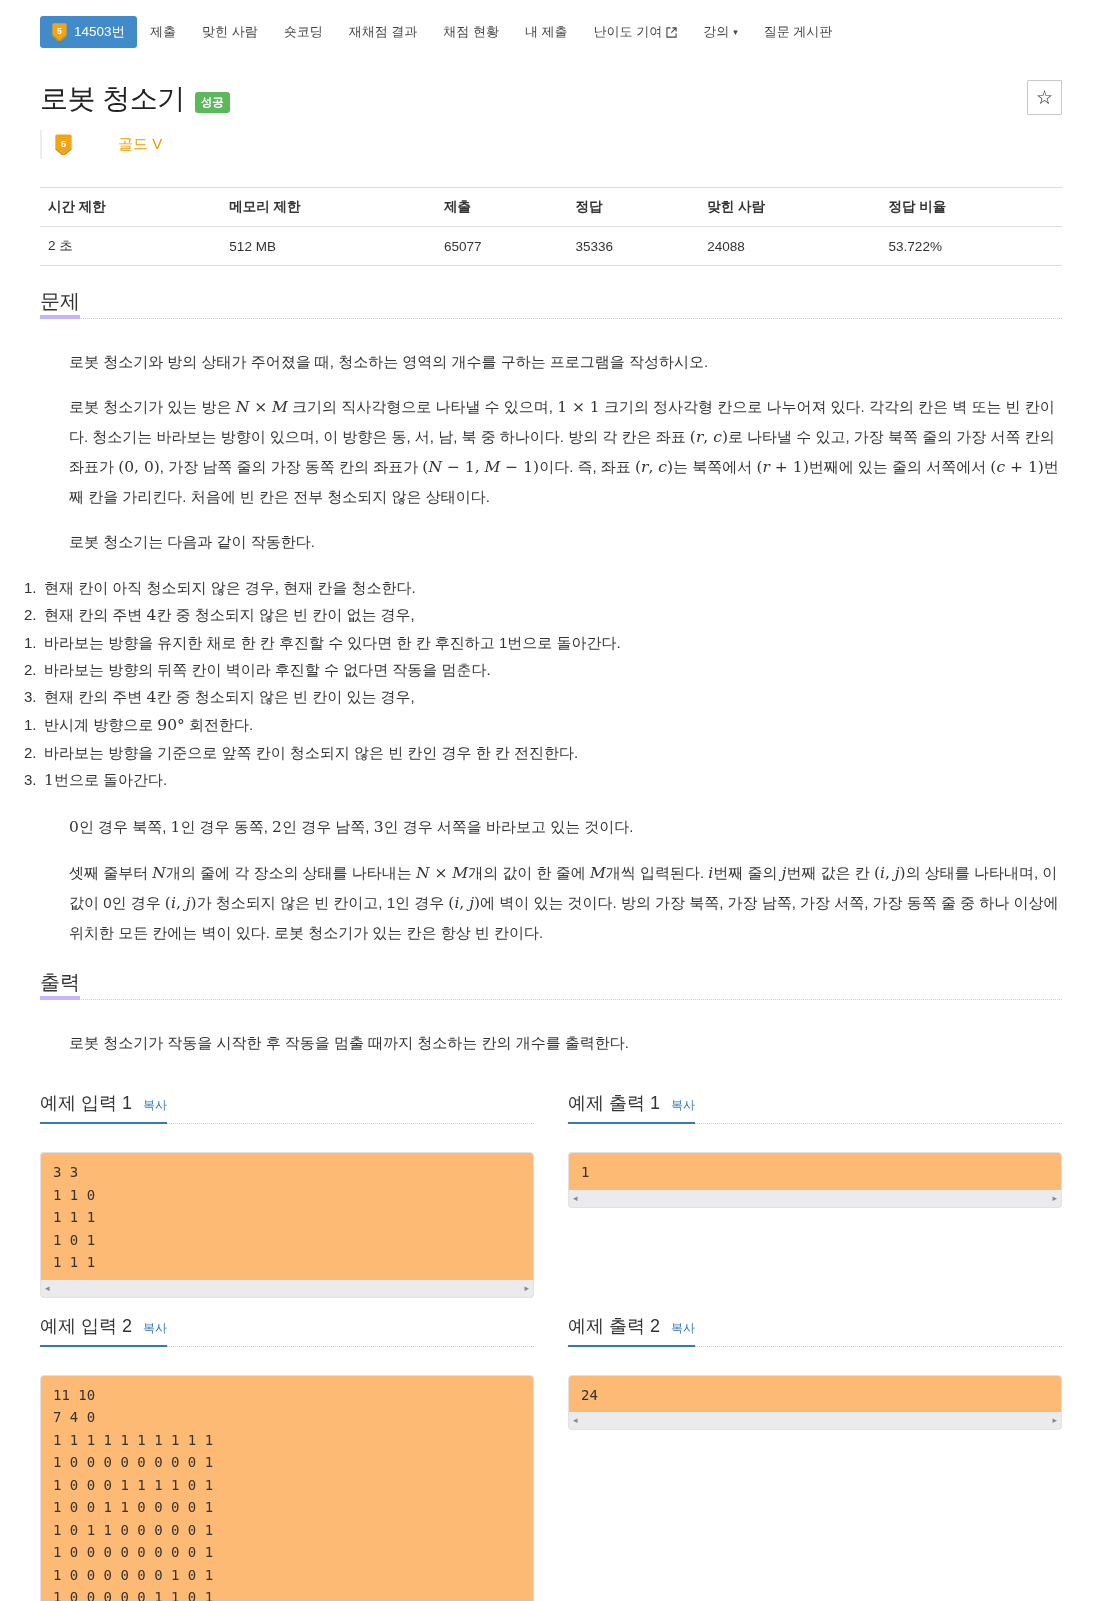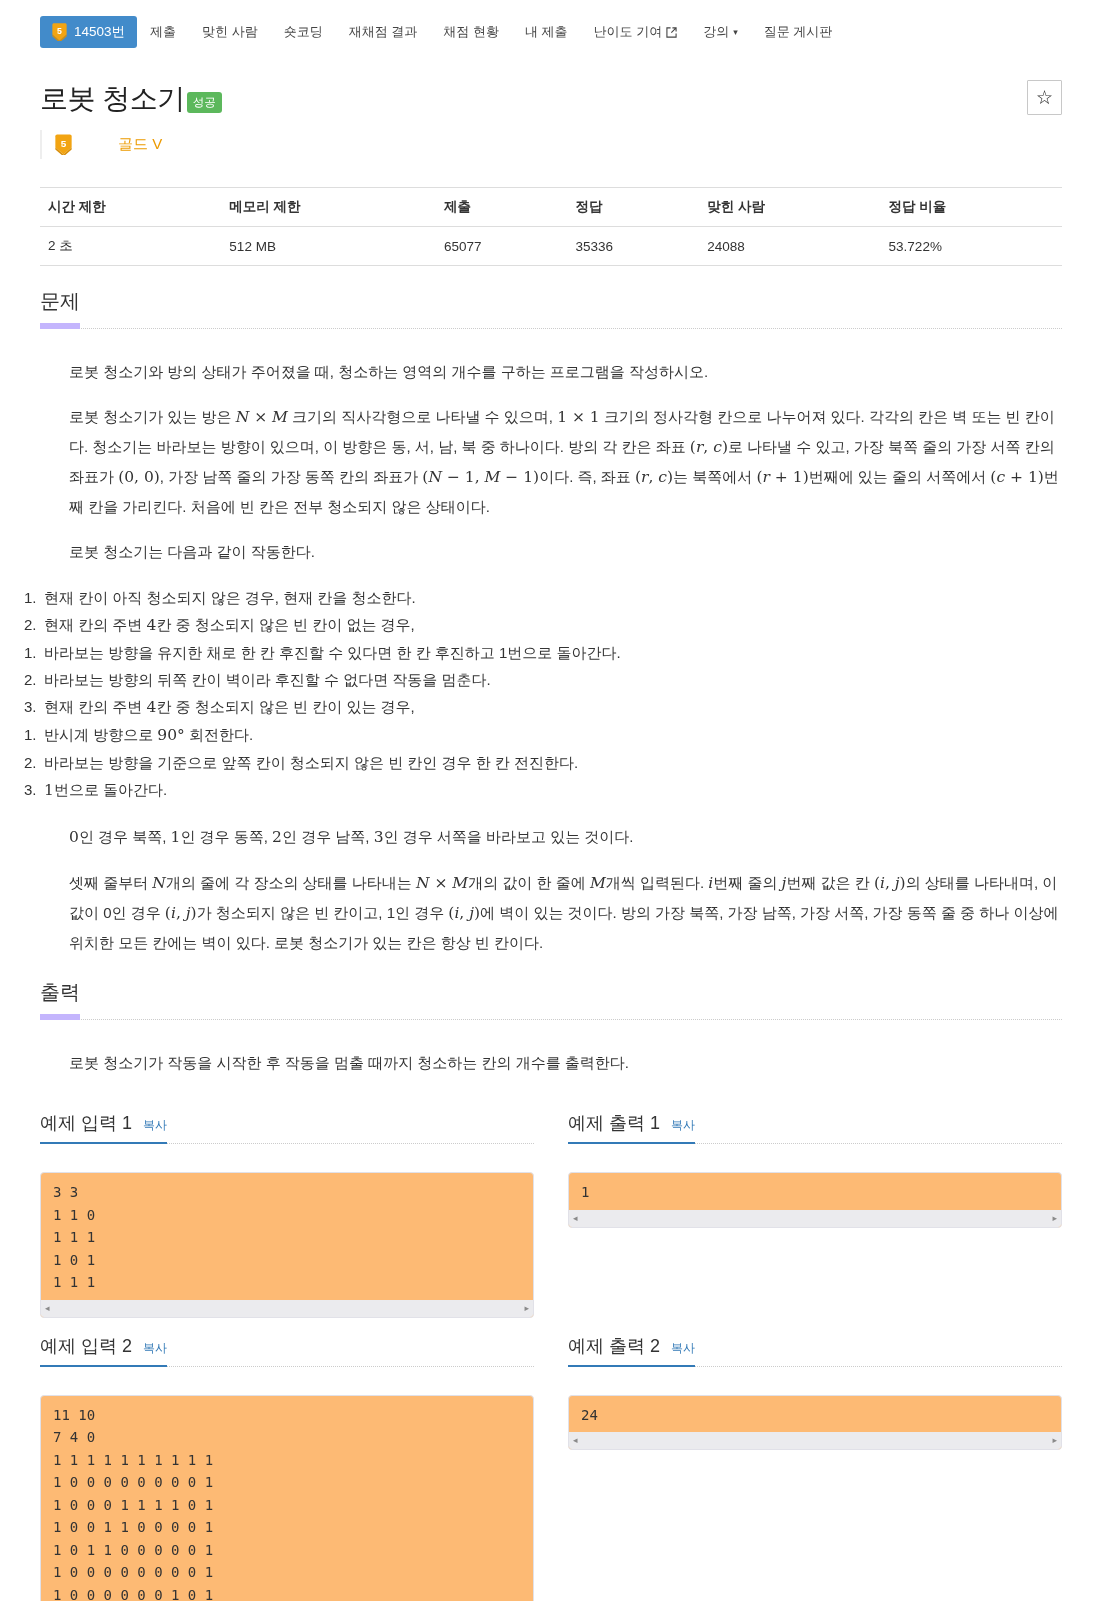--- a/index.html
+++ b/index.html
@@ -20,25 +20,25 @@
     cursor: pointer;
   }
   .nav-link {
     color: #444; font-size: 13px; text-decoration: none;
     padding: 9px 13px; cursor: pointer; display: inline-flex; align-items: center; gap: 4px;
   }
   .caret { font-size: 9px; color: #444; }
 
   
   .title-row { display: flex; align-items: flex-start; justify-content: space-between; margin-top: 30px; }
-  .title-left { display: flex; align-items: center; gap: 2px; }
+  .title-left { display: flex; align-items: center; gap: 10px; }
   .page-title { font-size: 28px; font-weight: 400; color: #222; letter-spacing: -0.5px; }
   .badge-success {
     background: #5cb85c; color: #fff; font-size: 11.5px;
-    border-radius: 3px; padding: 3px 6px; margin-top: 6px;
+    border-radius: 3px; padding: 3px 6px; margin-top: 6px; font-weight: bold;
   }
   .star-btn {
     width: 35px; height: 35px; border: 1px solid #c8c8c8; background: #fff;
     display: flex; align-items: center; justify-content: center;
     font-size: 17px; color: #333; cursor: pointer; border-radius: 1px;
   }
   .tier-row {
     margin-top: 12px; border-left: 2px solid #eee; padding: 4px 0 4px 13px;
     display: flex; align-items: center; gap: 6px;
   }
@@ -49,21 +49,21 @@
   .info-table th, .info-table td {
     text-align: left; padding: 10px 8px; border-top: 1px solid #ddd;
   }
   .info-table th { font-weight: 700; color: #333; }
   .info-table tr:last-child td { border-bottom: 1px solid #ddd; }
 
   
   .section-header { margin-top: 22px; border-bottom: 1px dotted #ccc; }
   .section-title-span {
     display: inline-block; font-size: 20px; color: #333; font-weight: 400;
-    padding-bottom: 8px; border-bottom: 6px solid #c4b5fd; margin-bottom: -1px;
+    padding-bottom: 0; border-bottom: 4px solid #c4b5fd; margin-bottom: -1px;
   }
   .copy-link { color: #337ab7; font-size: 12px; text-decoration: none; cursor: pointer; margin-left: 6px; }
 
   
   .prose { margin-top: 28px; }
   .prose p { font-size: 15px; line-height: 29px; color: #333; margin-bottom: 16px; margin-left: 29px; }
   .math { font-family: "DejaVu Serif", serif; font-size: 15.5px; }
   .mi { font-style: italic; }
 
   .steps { margin: 18px 0 18px -16px; }

